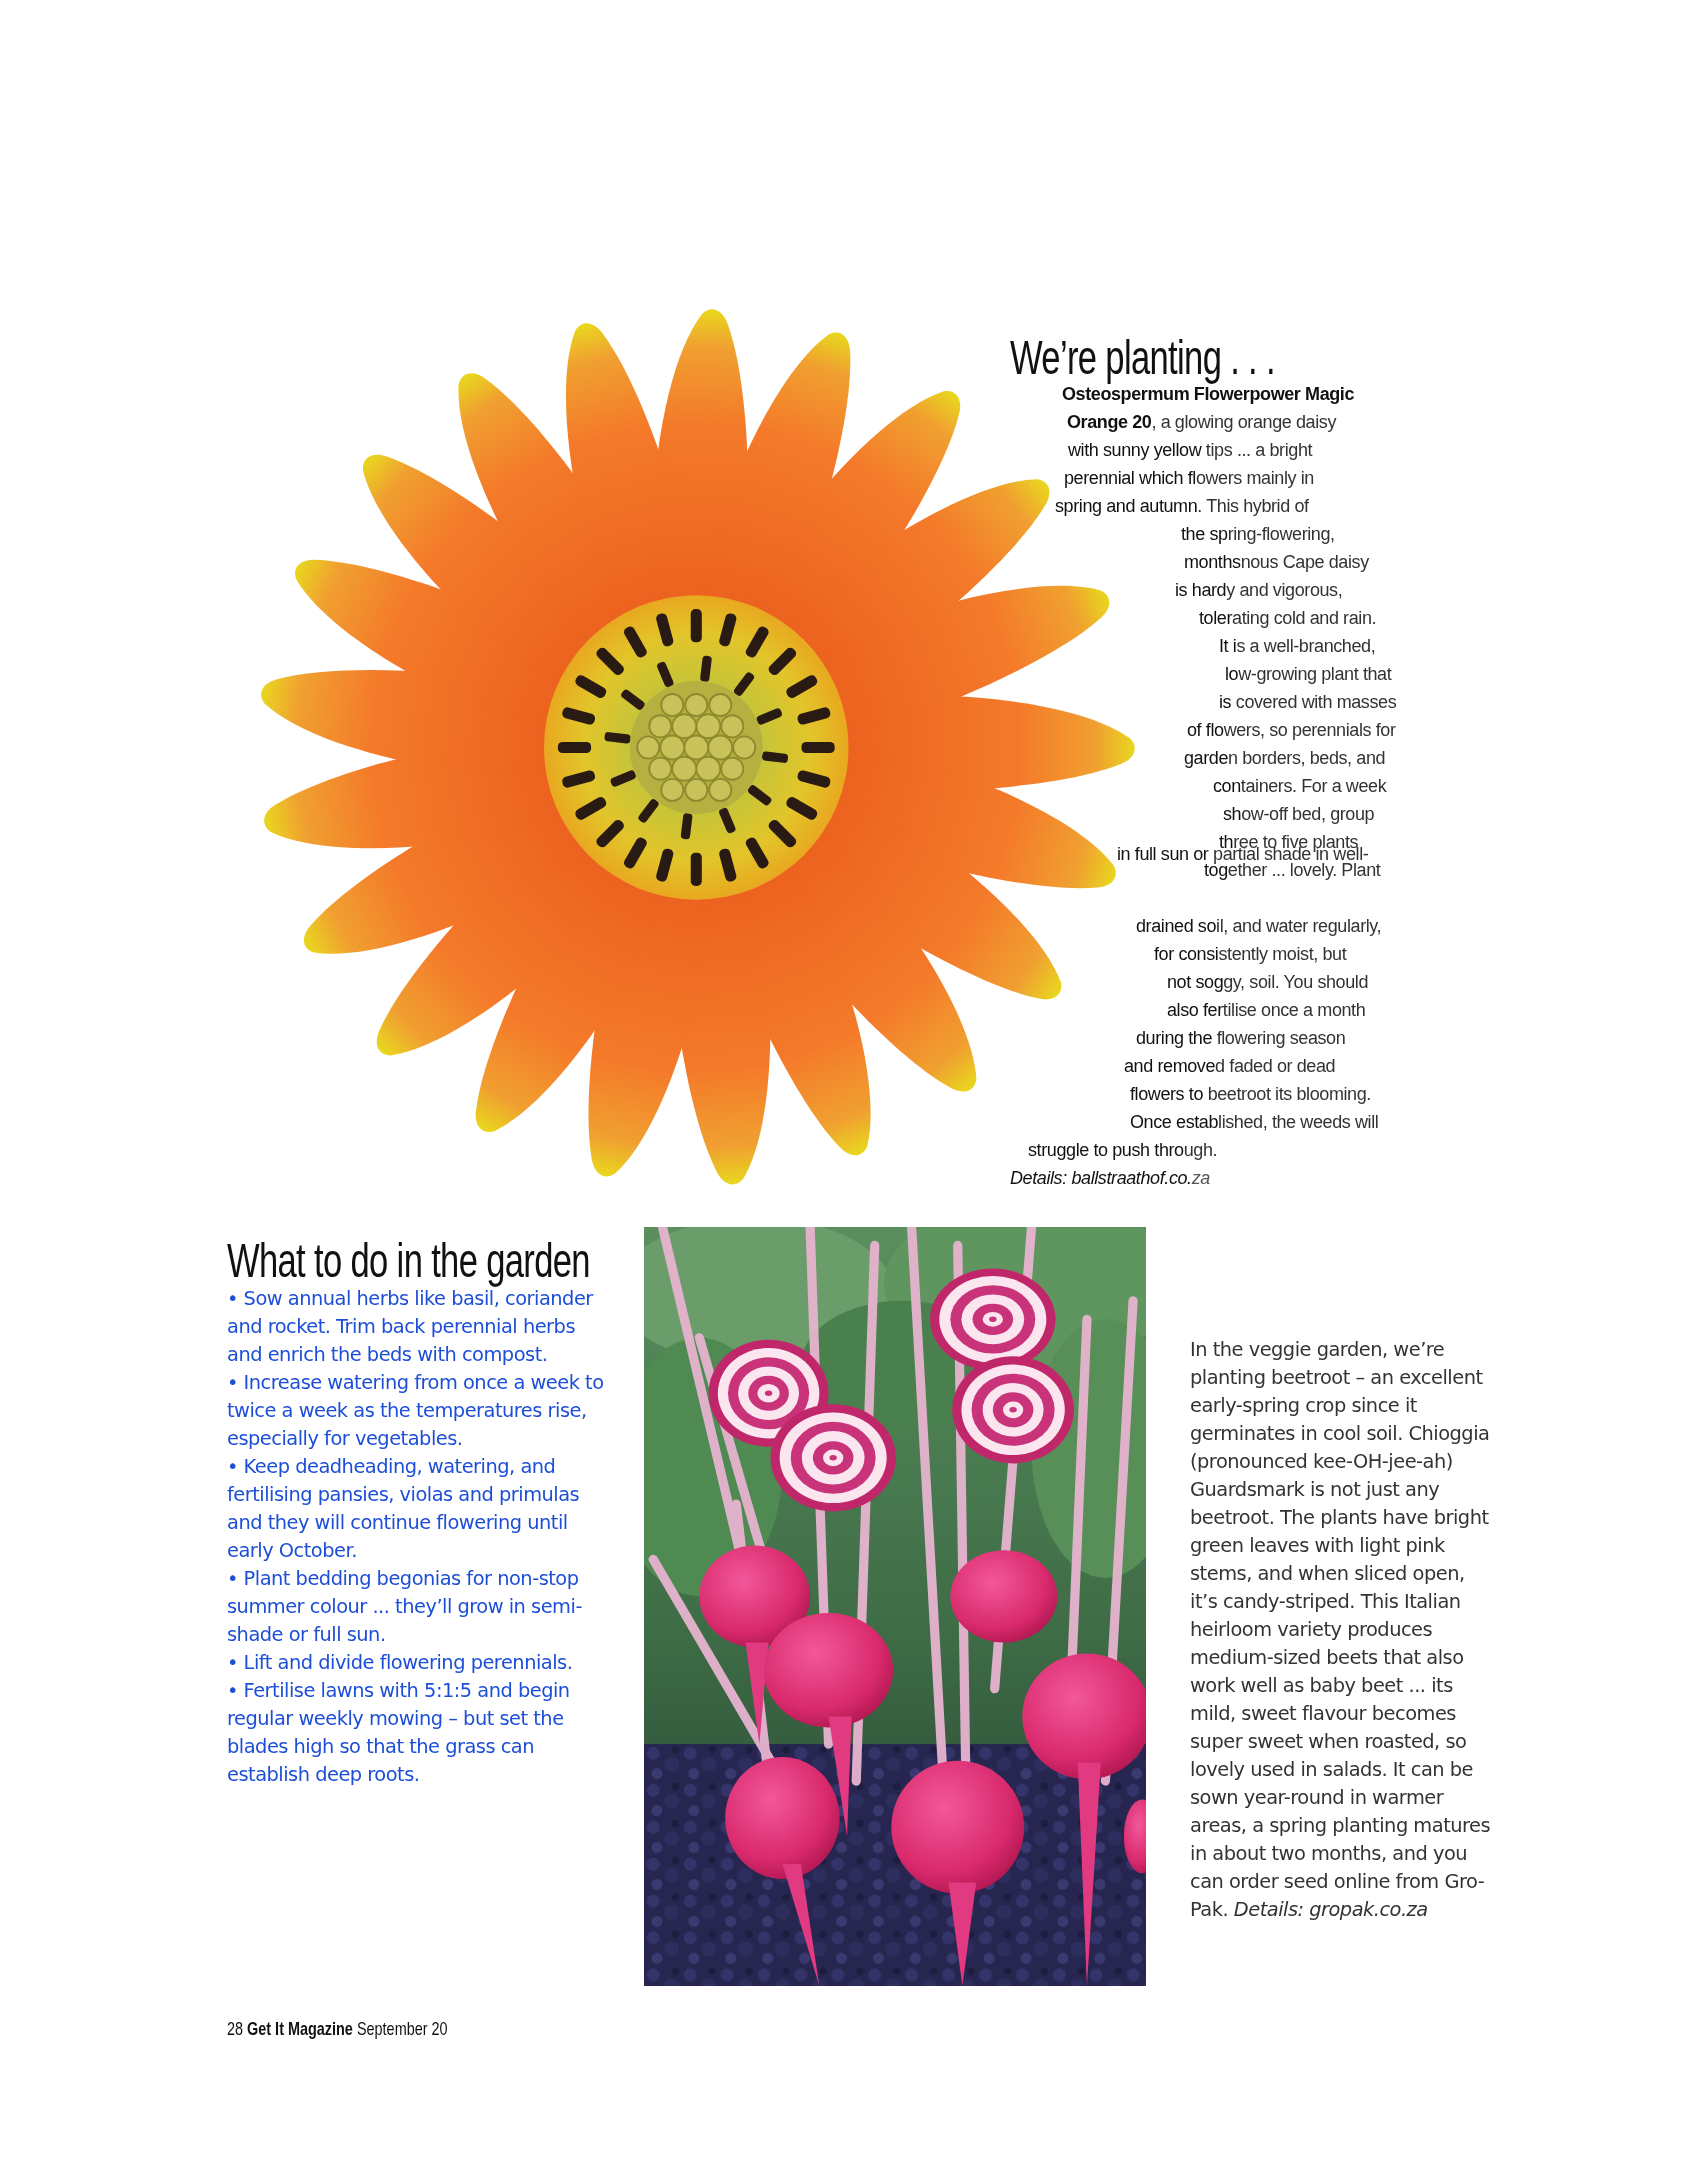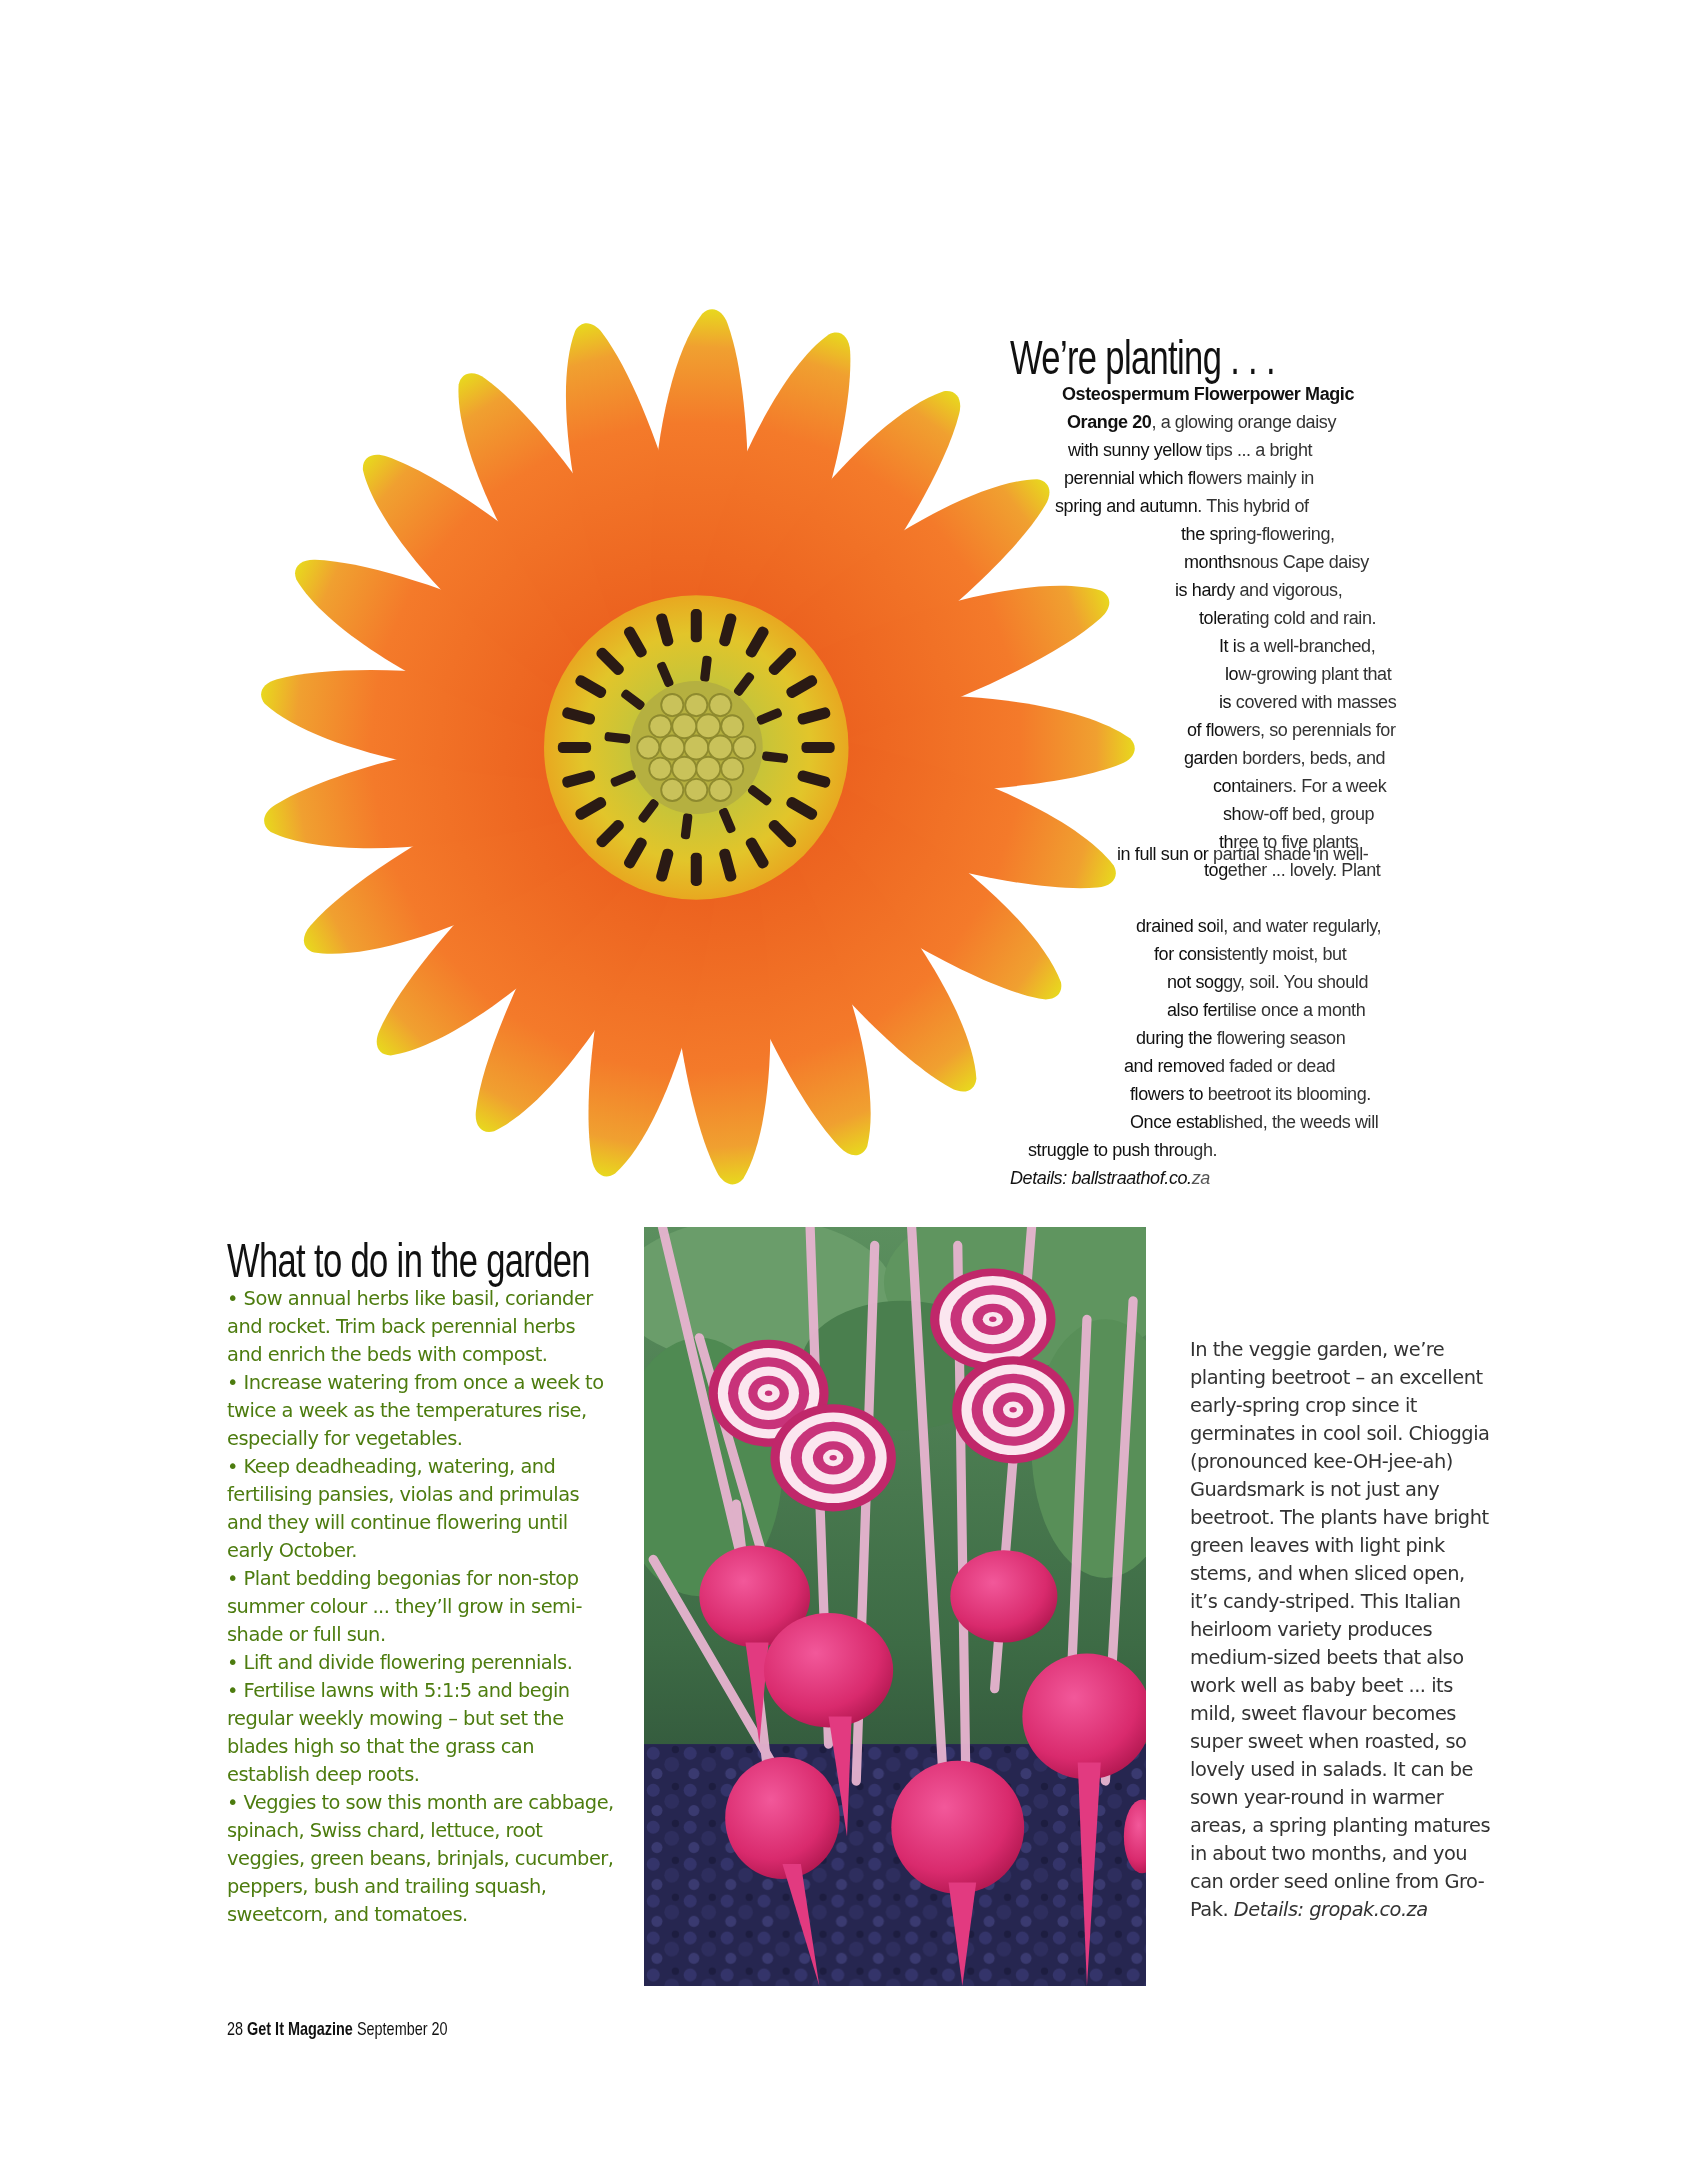--- a/index.html
+++ b/index.html
@@ -21,21 +21,21 @@
 
     
     .planting-body { position: absolute; left: 0; top: 0; z-index: 3; }
     .pl-line { position: absolute; font-family: Liberation Sans, sans-serif; font-size: 18px; line-height: 28px; color: #333; white-space: nowrap; font-weight: 300; letter-spacing: -0.4px; }
     .pl-line .b { color: #111; font-weight: 400; }
     .pl-line .bb { color: #111; font-weight: 700; }
     .pl-line .it { font-style: italic; color: #111; }
     .pl-line .lt { font-style: italic; color: #555; }
 
     
-    .garden-list { position: absolute; left: 227px; top: 1285px; width: 388px; font-family: "DejaVu Sans", sans-serif; font-size: 19.4px; line-height: 28px; color: #4d7c0f; letter-spacing: -0.5px; z-index: 3; }
+    .garden-list { position: absolute; left: 227px; top: 1285px; width: 388px; font-family: "DejaVu Sans", sans-serif; font-size: 19.4px; line-height: 28px; color: #1d4ed8; letter-spacing: -0.5px; z-index: 3; }
     .garden-list p { margin: 0; }
 
     
     .beet-text { position: absolute; left: 1190px; top: 1336px; width: 305px; font-family: "DejaVu Sans", sans-serif; font-size: 19.4px; line-height: 28px; color: #333; letter-spacing: -0.5px; z-index: 3; }
     .beet-text p { margin: 0; }
     .beet-text .it { font-style: italic; }
 
     
     .footer { position: absolute; left: 227px; top: 2018px; font-family: "Liberation Sans", sans-serif; font-size: 18.5px; color: #111; transform: scaleX(0.78); transform-origin: left top; white-space: nowrap; z-index: 3; }
     .footer .mag { font-weight: 700; }
@@ -284,21 +284,20 @@
     </div>
 
   <div class="headline h-garden">What to do in the garden</div>
   <div class="garden-list">
     <p>• Sow annual herbs like basil, coriander and rocket. Trim back perennial herbs and enrich the beds with compost.</p>
     <p>• Increase watering from once a week to twice a week as the temperatures rise, especially for vegetables.</p>
     <p>• Keep deadheading, watering, and fertilising pansies, violas and primulas and they will continue flowering until early October.</p>
     <p>• Plant bedding begonias for non-stop summer colour ... they’ll grow in semi-shade or full sun.</p>
     <p>• Lift and divide flowering perennials.</p>
     <p>• Fertilise lawns with 5:1:5 and begin regular weekly mowing – but set the blades high so that the grass can establish deep roots.</p>
-    <p>• Veggies to sow this month are cabbage, spinach, Swiss chard, lettuce, root veggies, green beans, brinjals, cucumber, peppers, bush and trailing squash, sweetcorn, and tomatoes.</p>
   </div>
 
   <div class="beet-text">
     <p>
       <span>In the veggie garden, we’re planting beetroot – an excellent early-spring crop since it germinates in cool soil. Chioggia (pronounced kee-OH-jee-ah) Guardsmark is not just any beetroot. The plants have bright green leaves with light pink stems, and when sliced open, it’s candy-striped. This Italian heirloom variety produces medium-sized beets that also work well as baby beet ... its mild, sweet flavour becomes super sweet when roasted, so lovely used in salads. It can be sown year-round in warmer areas, a spring planting matures in about two months, and you can order seed online from Gro-Pak.</span>
       <span class="it">Details: gropak.co.za</span>
     </p>
   </div>
 
   <div class="footer">

